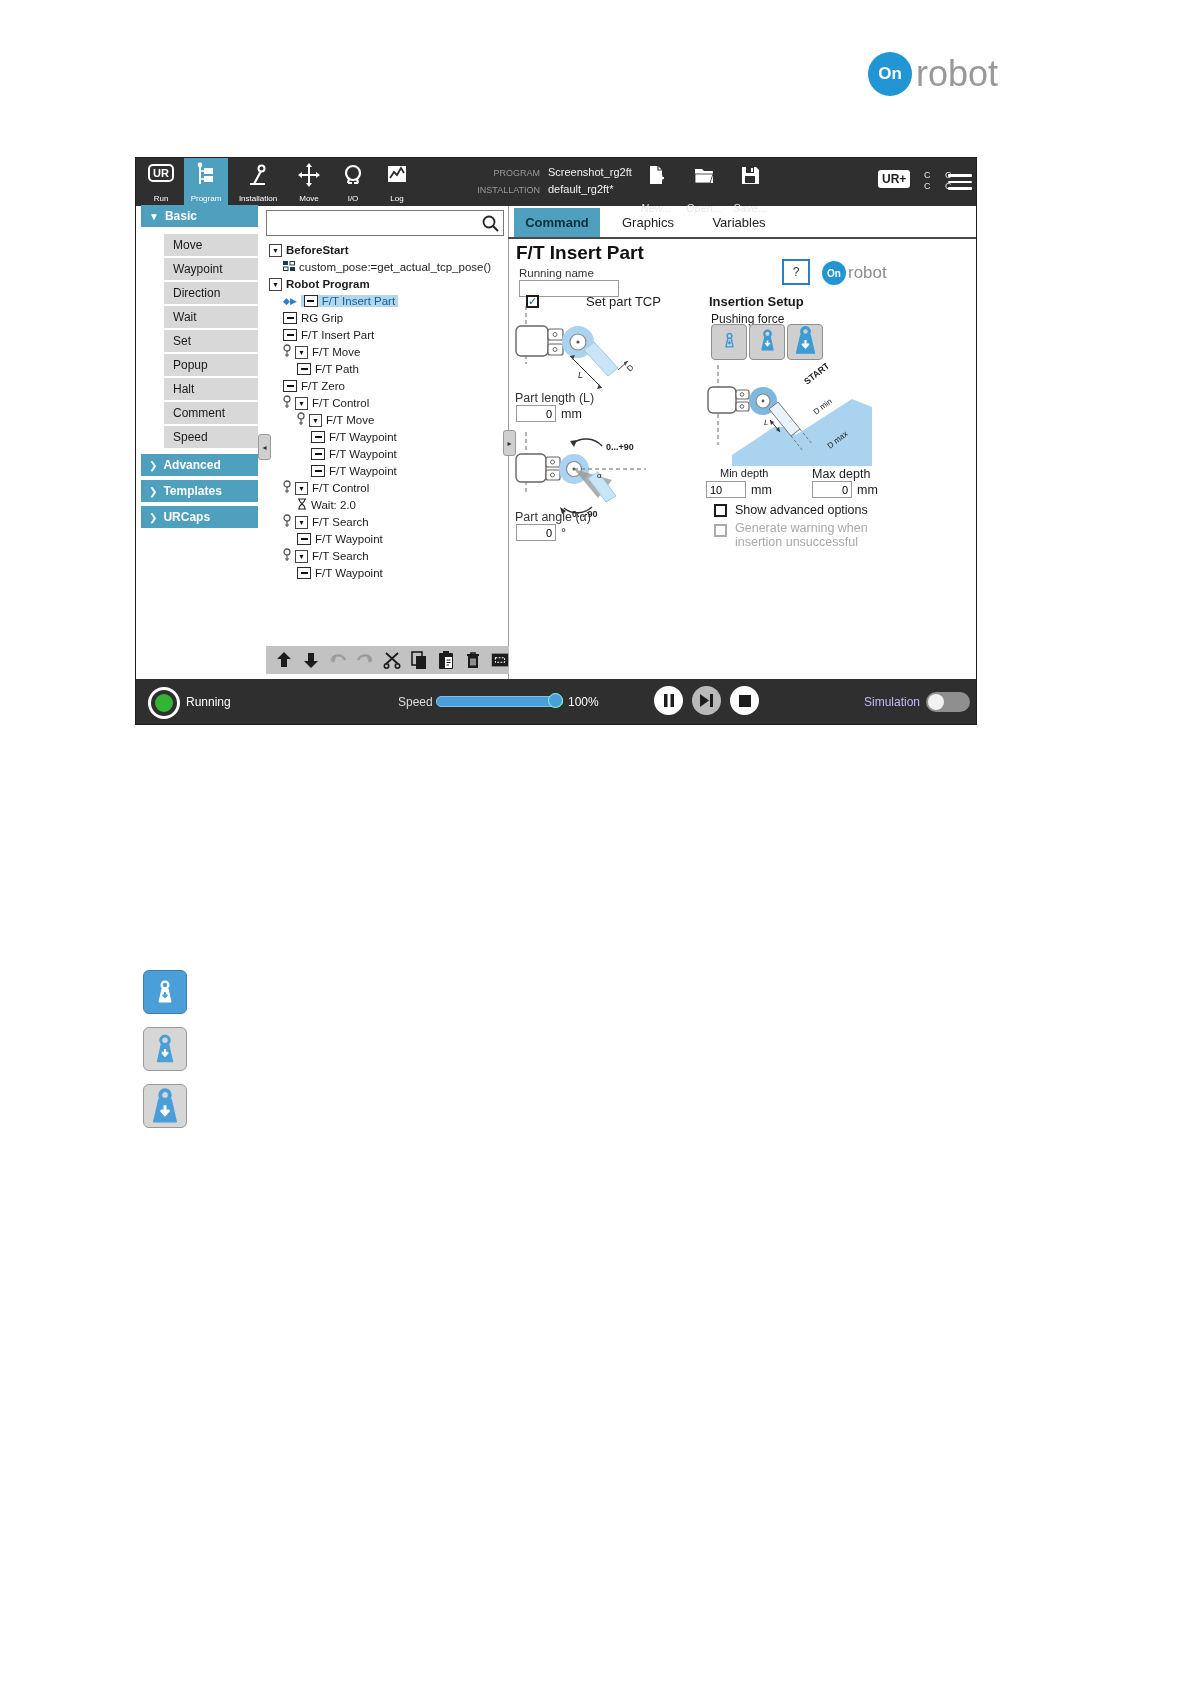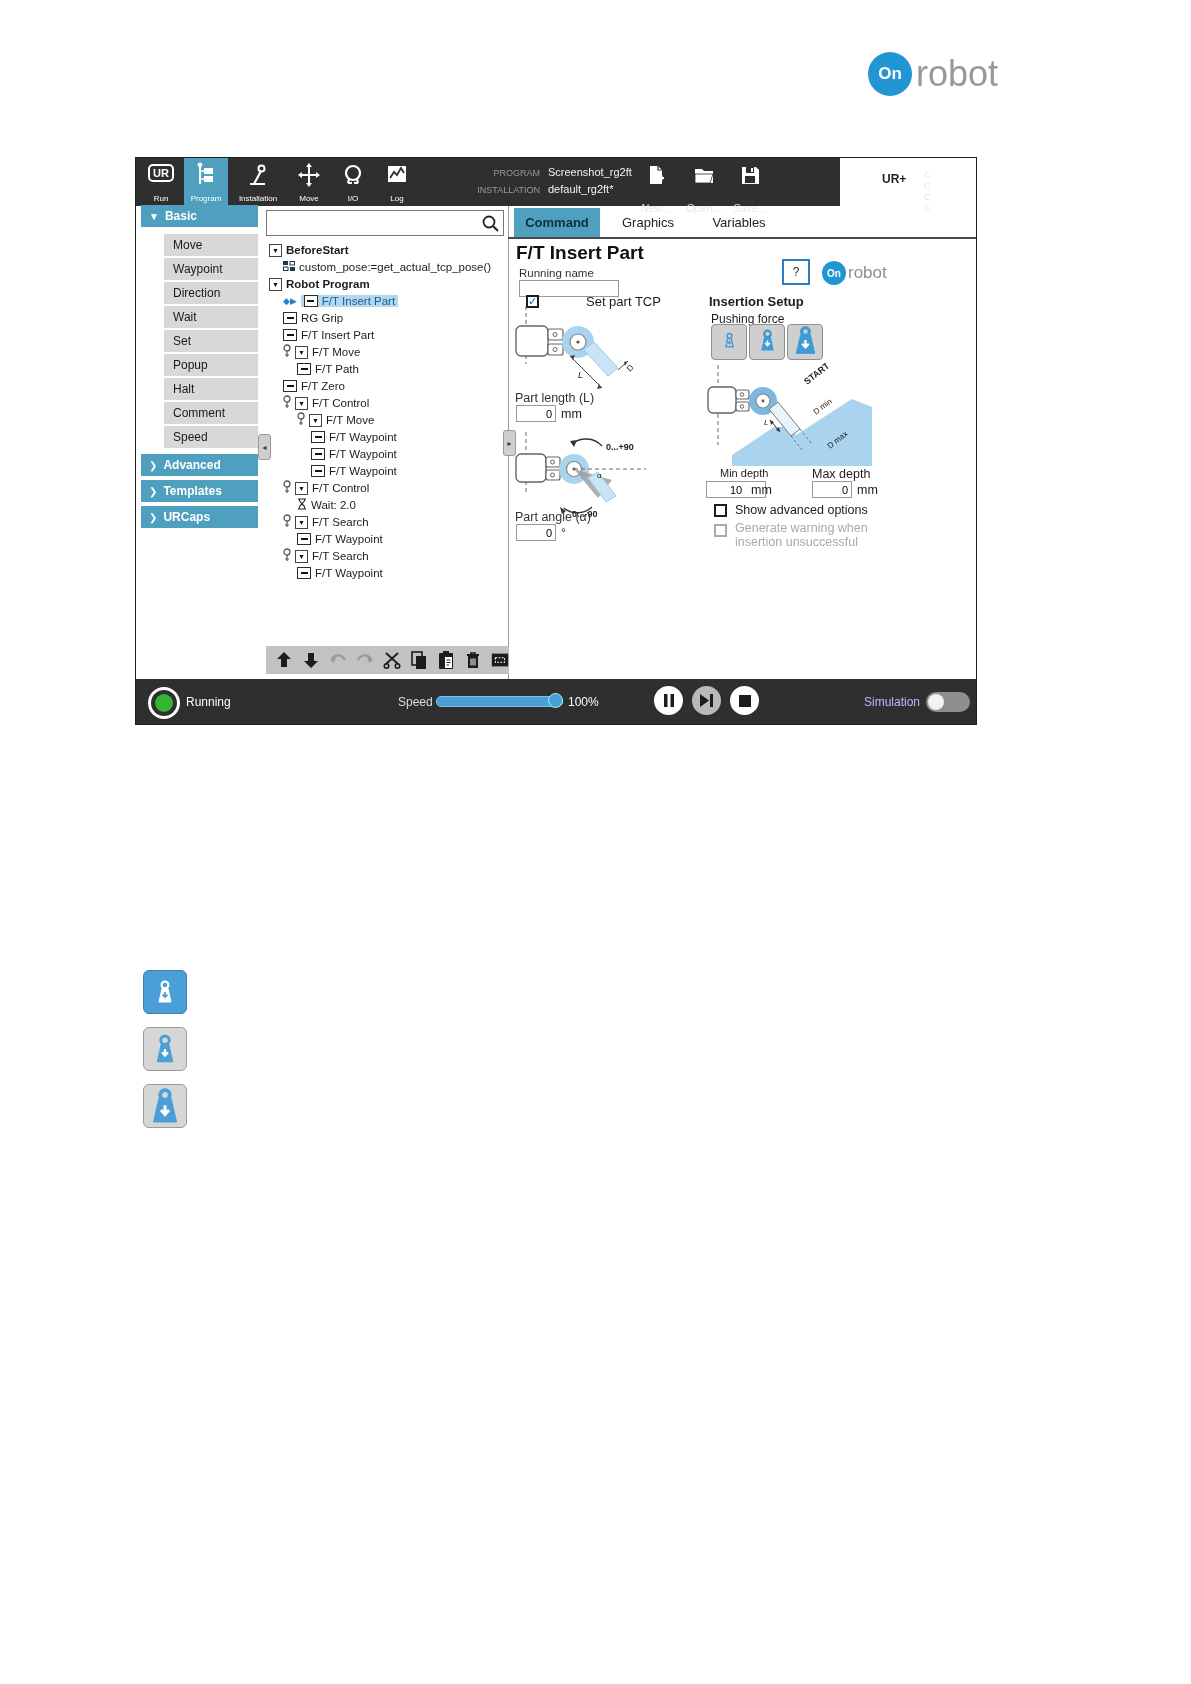--- a/index.html
+++ b/index.html
@@ -4,21 +4,21 @@
 <style>
   html,body{margin:0;padding:0;background:#fff;}
   body{width:1191px;height:1684px;position:relative;font-family:"Liberation Sans","DejaVu Sans",sans-serif;color:#1c1c1c;}
   .abs{position:absolute;}
   
   .brand-big{position:absolute;left:868px;top:52px;display:flex;align-items:center;gap:4px;}
   .brand-circle{width:44px;height:44px;border-radius:50%;background:#2296d4;color:#fff;display:flex;align-items:center;justify-content:center;font-weight:bold;font-size:17px;}
   .brand-word{font-size:36px;color:#97999b;letter-spacing:0px;}
   
   #frame{position:absolute;left:135px;top:157px;width:840px;height:566px;border:1px solid #1f1f1f;background:#fff;overflow:hidden;}
-  .hdr{position:absolute;left:0;top:0;width:704px;height:48px;background:#2f2f2f;}
+  .hdr{position:absolute;left:0;top:0;width:840px;height:48px;background:#2f2f2f;}
   .tab{position:absolute;top:0;height:48px;display:flex;flex-direction:column;align-items:center;justify-content:flex-start;padding-top:4px;box-sizing:border-box;color:#fff;}
   .tab.active{background:#4f9fbe;}
   .tab .tlabel{font-size:8px;margin-top:auto;margin-bottom:3px;}
   .urlogo{border:2px solid #fff;border-radius:5px;padding:1px 3px;font-weight:bold;font-size:11px;color:#fff;margin-top:2px;}
   .hdr-kv{position:absolute;display:flex;gap:8px;align-items:baseline;}
   .kv-label{font-size:9px;color:#9a9a9a;width:74px;text-align:right;}
   .kv-value{font-size:11px;color:#f2f2f2;}
   .action{position:absolute;top:6px;width:44px;display:flex;flex-direction:column;align-items:center;color:#fff;}
   .action .alabel{font-size:11px;margin-top:12px;color:#e8e8e8;font-style:italic;}
   .urplus{position:absolute;left:742px;top:12px;background:#fff;color:#222;font-weight:bold;font-size:12px;border-radius:3px;padding:2px 4px;}
@@ -553,21 +553,21 @@
       <path d="M66 57l10 12" stroke="#333" stroke-width="1" fill="none"></path>
       <path d="M66 57l1 5 3-3zM76 69l-1-5-3 3z" fill="#333"></path>
       <text x="103" y="22" font-size="9" font-weight="bold" fill="#222" transform="rotate(-38 103 22)">START</text>
       <text x="112" y="52" font-size="8" fill="#222" transform="rotate(-38 112 52)">D min</text>
       <text x="126" y="86" font-size="8" fill="#222" transform="rotate(-38 126 86)">D max</text>
       <text x="60" y="62" font-size="8" font-style="italic" fill="#222">L</text>
     </svg>
   </div>
 
   <div class="abs" style="left:584px;top:309px;font-size:11px;">Min depth</div>
-  <input class="fld abs" style="left: 570px; top: 323px; width: 60px; height: 17px; text-align: center;" value="10">
+  <input class="fld abs" style="left: 570px; top: 323px; width: 40px; height: 17px; text-align: left;" value="10">
   <span class="abs" style="left:615px;top:325px;font-size:12.5px;">mm</span>
   <div class="abs" style="left:676px;top:309px;font-size:12.5px;">Max depth</div>
   <input class="fld abs" style="left: 676px; top: 323px; width: 40px; height: 17px; text-align: right;" value="0">
   <span class="abs" style="left:721px;top:325px;font-size:12.5px;">mm</span>
 
   <div class="abs" style="left:578px;top:345px;display:flex;align-items:center;gap:8px;">
     <span class="cb"></span>
     <span style="font-size:12.5px;">Show advanced options</span>
   </div>
   <div class="abs" style="left:578px;top:363px;display:flex;align-items:flex-start;gap:8px;width:190px;">

